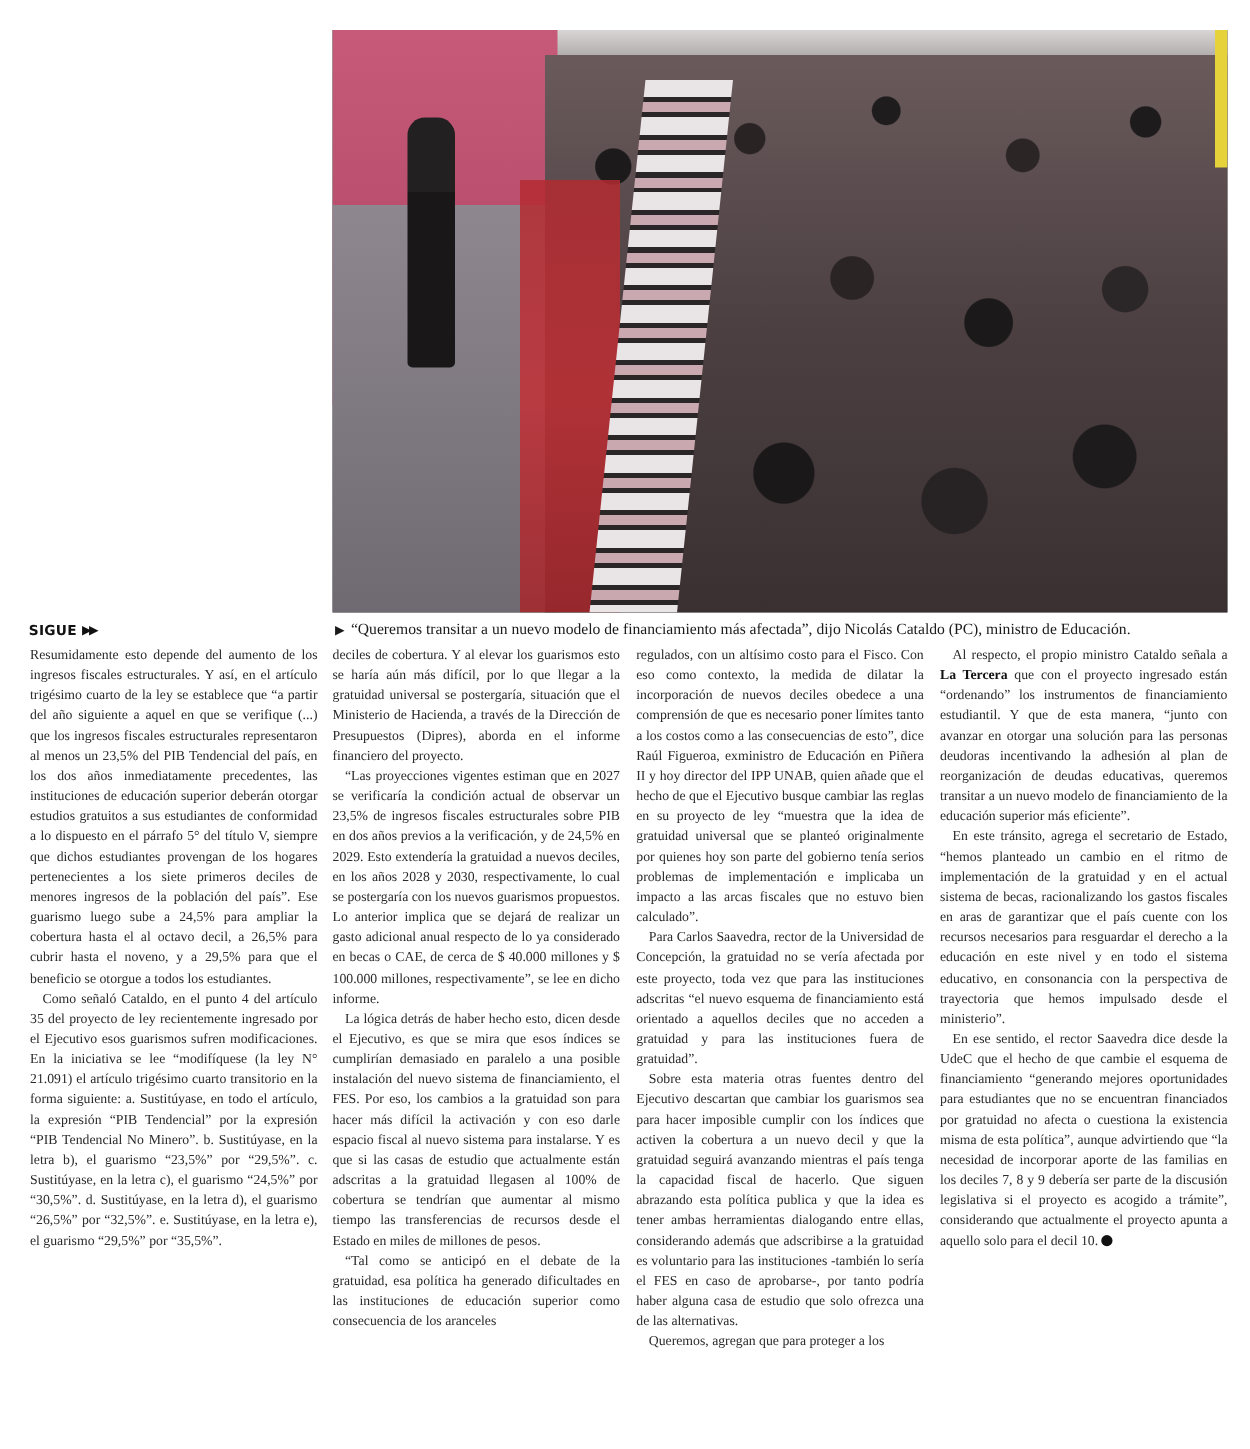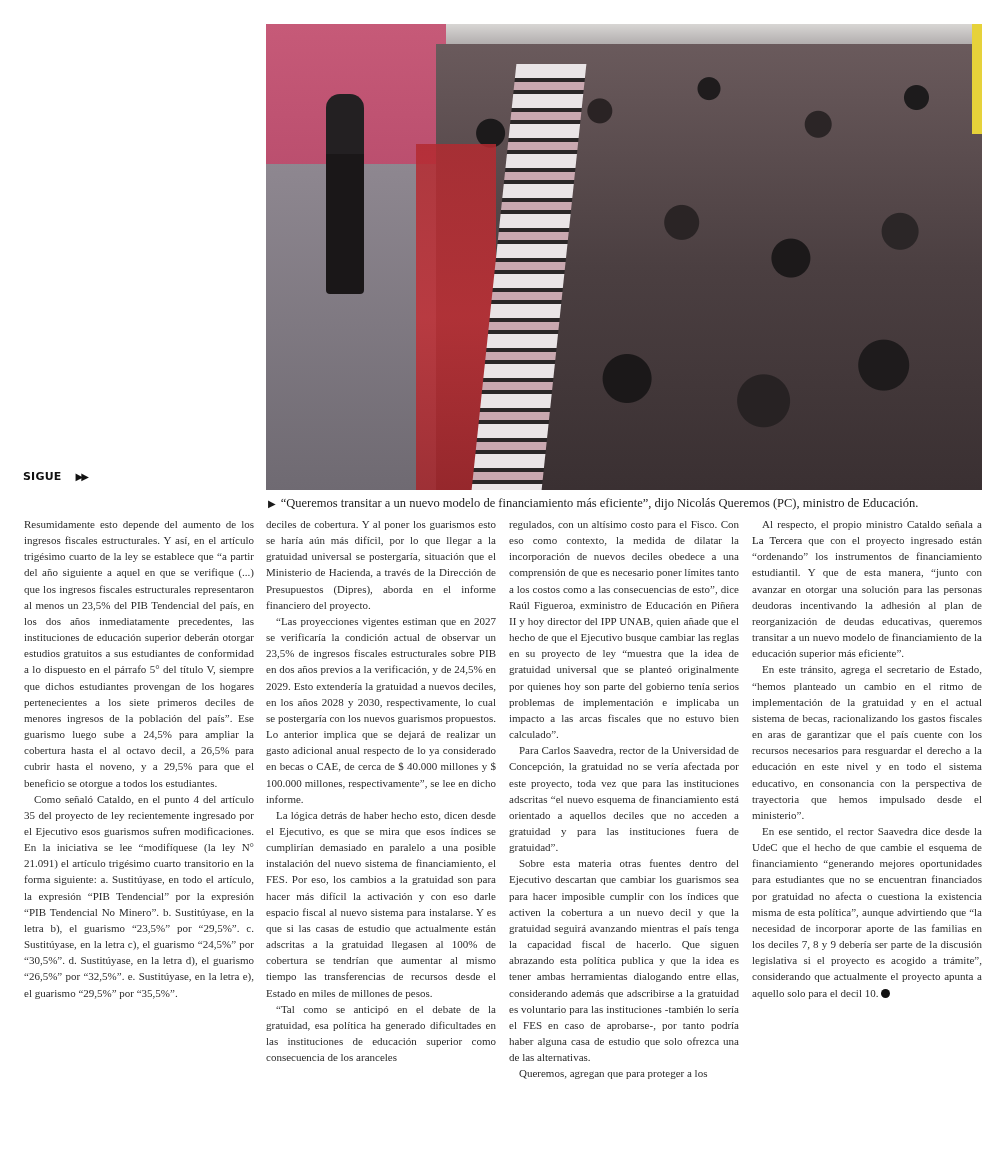--- a/index.html
+++ b/index.html
@@ -23,34 +23,34 @@
       radial-gradient(circle at 60% 80%, #272223 0 26px, transparent 27px),
       radial-gradient(circle at 82% 72%, #1e1b1c 0 25px, transparent 26px),
       linear-gradient(180deg,#6a5a5c 0%,#4b3f41 50%,#3a3032 100%);
   }
   .photo .red-staff { position:absolute; left:150px; top:120px; width:80px; height:346px; background:linear-gradient(180deg,#b32a30,#c23036 50%,#a6262b); opacity:.85; }
   .photo .laptops { position:absolute; left:228px; top:40px; width:70px; height:426px;
     background:repeating-linear-gradient(180deg,#e9e4e6 0 14px,#2a2627 14px 18px,#c9a8b0 18px 26px,#2a2627 26px 30px); transform:skewX(-6deg); }
   .photo .person-standing { position:absolute; left:60px; top:70px; width:38px; height:200px; background:linear-gradient(180deg,#232022 0 30%,#1a1718 30% 100%); border-radius:14px 14px 4px 4px; }
   .photo .yellow-edge { position:absolute; right:0; top:0; width:10px; height:110px; background:#e6d23a; }
 
-  .sigue { position:absolute; left:23px; top:470px; font-family:"DejaVu Sans","Liberation Sans",sans-serif; font-weight:bold; font-size:11px; letter-spacing:0.2px; color:#111; display:flex; align-items:center; gap:14px; }
+  .sigue { position:absolute; left:23px; top:498px; font-family:"DejaVu Sans","Liberation Sans",sans-serif; font-weight:bold; font-size:11px; letter-spacing:0.2px; color:#111; display:flex; align-items:center; gap:4px; }
   .sigue .arrows { font-size:10px; letter-spacing:-2px; }
   .caption { position:absolute; left:268px; top:496px; font-family:"Liberation Serif",serif; font-size:12.5px; color:#1a1a1a; display:flex; gap:5px; align-items:center; white-space:nowrap; }
   .caption .tri { font-size:10px; }
 
   .col { position:absolute; top:516px; width:230px; font-size:11px; line-height:16.15px; text-align:justify; hyphens:manual; }
   .col p { margin:0; text-indent:10px; }
   .col p.first { text-indent:0; }
   .col p.cont { text-indent:0; }
   #col1 { left:24px; }
   #col2 { left:266px; }
   #col3 { left:509px; }
   #col4 { left:752px; }
-  .brand { font-weight:normal; color:#111; }
+  .brand { font-weight:bold; color:#111; }
   .end-dot { display:inline-block; width:9px; height:9px; border-radius:50%; background:#111; margin-left:3px; vertical-align:-1px; }
 </style>
 </head>
 <body>
 
 <div class="photo" role="img" aria-label="Multitud de estudiantes frente a una larga fila de mesas con computadores atendidos por personal con poleras rojas">
   <div class="wall"></div>
   <div class="floor"></div>
   <div class="ceiling"></div>
   <div class="crowd"></div>
@@ -60,30 +60,30 @@
   <div class="yellow-edge"></div>
 </div>
 
 <div class="sigue">
   <span>SIGUE</span>
   <span class="arrows">▶▶</span>
 </div>
 
 <div class="caption">
   <span class="tri">▶</span>
-  <span>“Queremos transitar a un nuevo modelo de financiamiento más eficiente”, dijo Nicolás Queremos (PC), ministro de Educación.</span>
+  <span>“Queremos transitar a un nuevo modelo de financiamiento más afectada”, dijo Nicolás Cataldo (PC), ministro de Educación.</span>
 </div>
 
 <div class="col" id="col1">
   <p class="first">Resumidamente esto depende del aumento de los ingresos fiscales estructurales. Y así, en el artículo trigésimo cuarto de la ley se establece que “a partir del año siguiente a aquel en que se verifique (...) que los ingresos fiscales estructurales representaron al menos un 23,5% del PIB Tendencial del país, en los dos años inmediatamente precedentes, las instituciones de educación superior deberán otorgar estudios gratuitos a sus estudiantes de conformidad a lo dispuesto en el párrafo 5° del título V, siempre que dichos estudiantes provengan de los hogares pertenecientes a los siete primeros deciles de menores ingresos de la población del país”. Ese guarismo luego sube a 24,5% para ampliar la cobertura hasta el al octavo decil, a 26,5% para cubrir hasta el noveno, y a 29,5% para que el beneficio se otorgue a todos los estudiantes.</p>
   <p>Como señaló Cataldo, en el punto 4 del artículo 35 del proyecto de ley recientemente ingresado por el Ejecutivo esos guarismos sufren modificaciones. En la iniciativa se lee “modifíquese (la ley N° 21.091) el artículo trigésimo cuarto transitorio en la forma siguiente: a. Sustitúyase, en todo el artículo, la expresión “PIB Tendencial” por la expresión “PIB Tendencial No Minero”. b. Sustitúyase, en la letra b), el guarismo “23,5%” por “29,5%”. c. Sustitúyase, en la letra c), el guarismo “24,5%” por “30,5%”. d. Sustitúyase, en la letra d), el guarismo “26,5%” por “32,5%”. e. Sustitúyase, en la letra e), el guarismo “29,5%” por “35,5%”.</p>
 </div>
 
 <div class="col" id="col2">
-  <p class="cont">deciles de cobertura. Y al poner los guarismos esto se haría aún más difícil, por lo que llegar a la gratuidad universal se postergaría, situación que el Ministerio de Hacienda, a través de la Dirección de Presupuestos (Dipres), aborda en el informe financiero del proyecto.</p>
+  <p class="cont">deciles de cobertura. Y al elevar los guarismos esto se haría aún más difícil, por lo que llegar a la gratuidad universal se postergaría, situación que el Ministerio de Hacienda, a través de la Dirección de Presupuestos (Dipres), aborda en el informe financiero del proyecto.</p>
   <p>“Las proyecciones vigentes estiman que en 2027 se verificaría la condición actual de observar un 23,5% de ingresos fiscales estructurales sobre PIB en dos años previos a la verificación, y de 24,5% en 2029. Esto extendería la gratuidad a nuevos deciles, en los años 2028 y 2030, respectivamente, lo cual se postergaría con los nuevos guarismos propuestos. Lo anterior implica que se dejará de realizar un gasto adicional anual respecto de lo ya considerado en becas o CAE, de cerca de $ 40.000 millones y $ 100.000 millones, respectivamente”, se lee en dicho informe.</p>
   <p>La lógica detrás de haber hecho esto, dicen desde el Ejecutivo, es que se mira que esos índices se cumplirían demasiado en paralelo a una posible instalación del nuevo sistema de financiamiento, el FES. Por eso, los cambios a la gratuidad son para hacer más difícil la activación y con eso darle espacio fiscal al nuevo sistema para instalarse. Y es que si las casas de estudio que actualmente están adscritas a la gratuidad llegasen al 100% de cobertura se tendrían que aumentar al mismo tiempo las transferencias de recursos desde el Estado en miles de millones de pesos.</p>
   <p>“Tal como se anticipó en el debate de la gratuidad, esa política ha generado dificultades en las instituciones de educación superior como consecuencia de los aranceles</p>
 </div>
 
 <div class="col" id="col3">
   <p class="cont">regulados, con un altísimo costo para el Fisco. Con eso como contexto, la medida de dilatar la incorporación de nuevos deciles obedece a una comprensión de que es necesario poner límites tanto a los costos como a las consecuencias de esto”, dice Raúl Figueroa, exministro de Educación en Piñera II y hoy director del IPP UNAB, quien añade que el hecho de que el Ejecutivo busque cambiar las reglas en su proyecto de ley “muestra que la idea de gratuidad universal que se planteó originalmente por quienes hoy son parte del gobierno tenía serios problemas de implementación e implicaba un impacto a las arcas fiscales que no estuvo bien calculado”.</p>
   <p>Para Carlos Saavedra, rector de la Universidad de Concepción, la gratuidad no se vería afectada por este proyecto, toda vez que para las instituciones adscritas “el nuevo esquema de financiamiento está orientado a aquellos deciles que no acceden a gratuidad y para las instituciones fuera de gratuidad”.</p>
   <p>Sobre esta materia otras fuentes dentro del Ejecutivo descartan que cambiar los guarismos sea para hacer imposible cumplir con los índices que activen la cobertura a un nuevo decil y que la gratuidad seguirá avanzando mientras el país tenga la capacidad fiscal de hacerlo. Que siguen abrazando esta política publica y que la idea es tener ambas herramientas dialogando entre ellas, considerando además que adscribirse a la gratuidad es voluntario para las instituciones -también lo sería el FES en caso de aprobarse-, por tanto podría haber alguna casa de estudio que solo ofrezca una de las alternativas.</p>
   <p>Queremos, agregan que para proteger a los</p>

